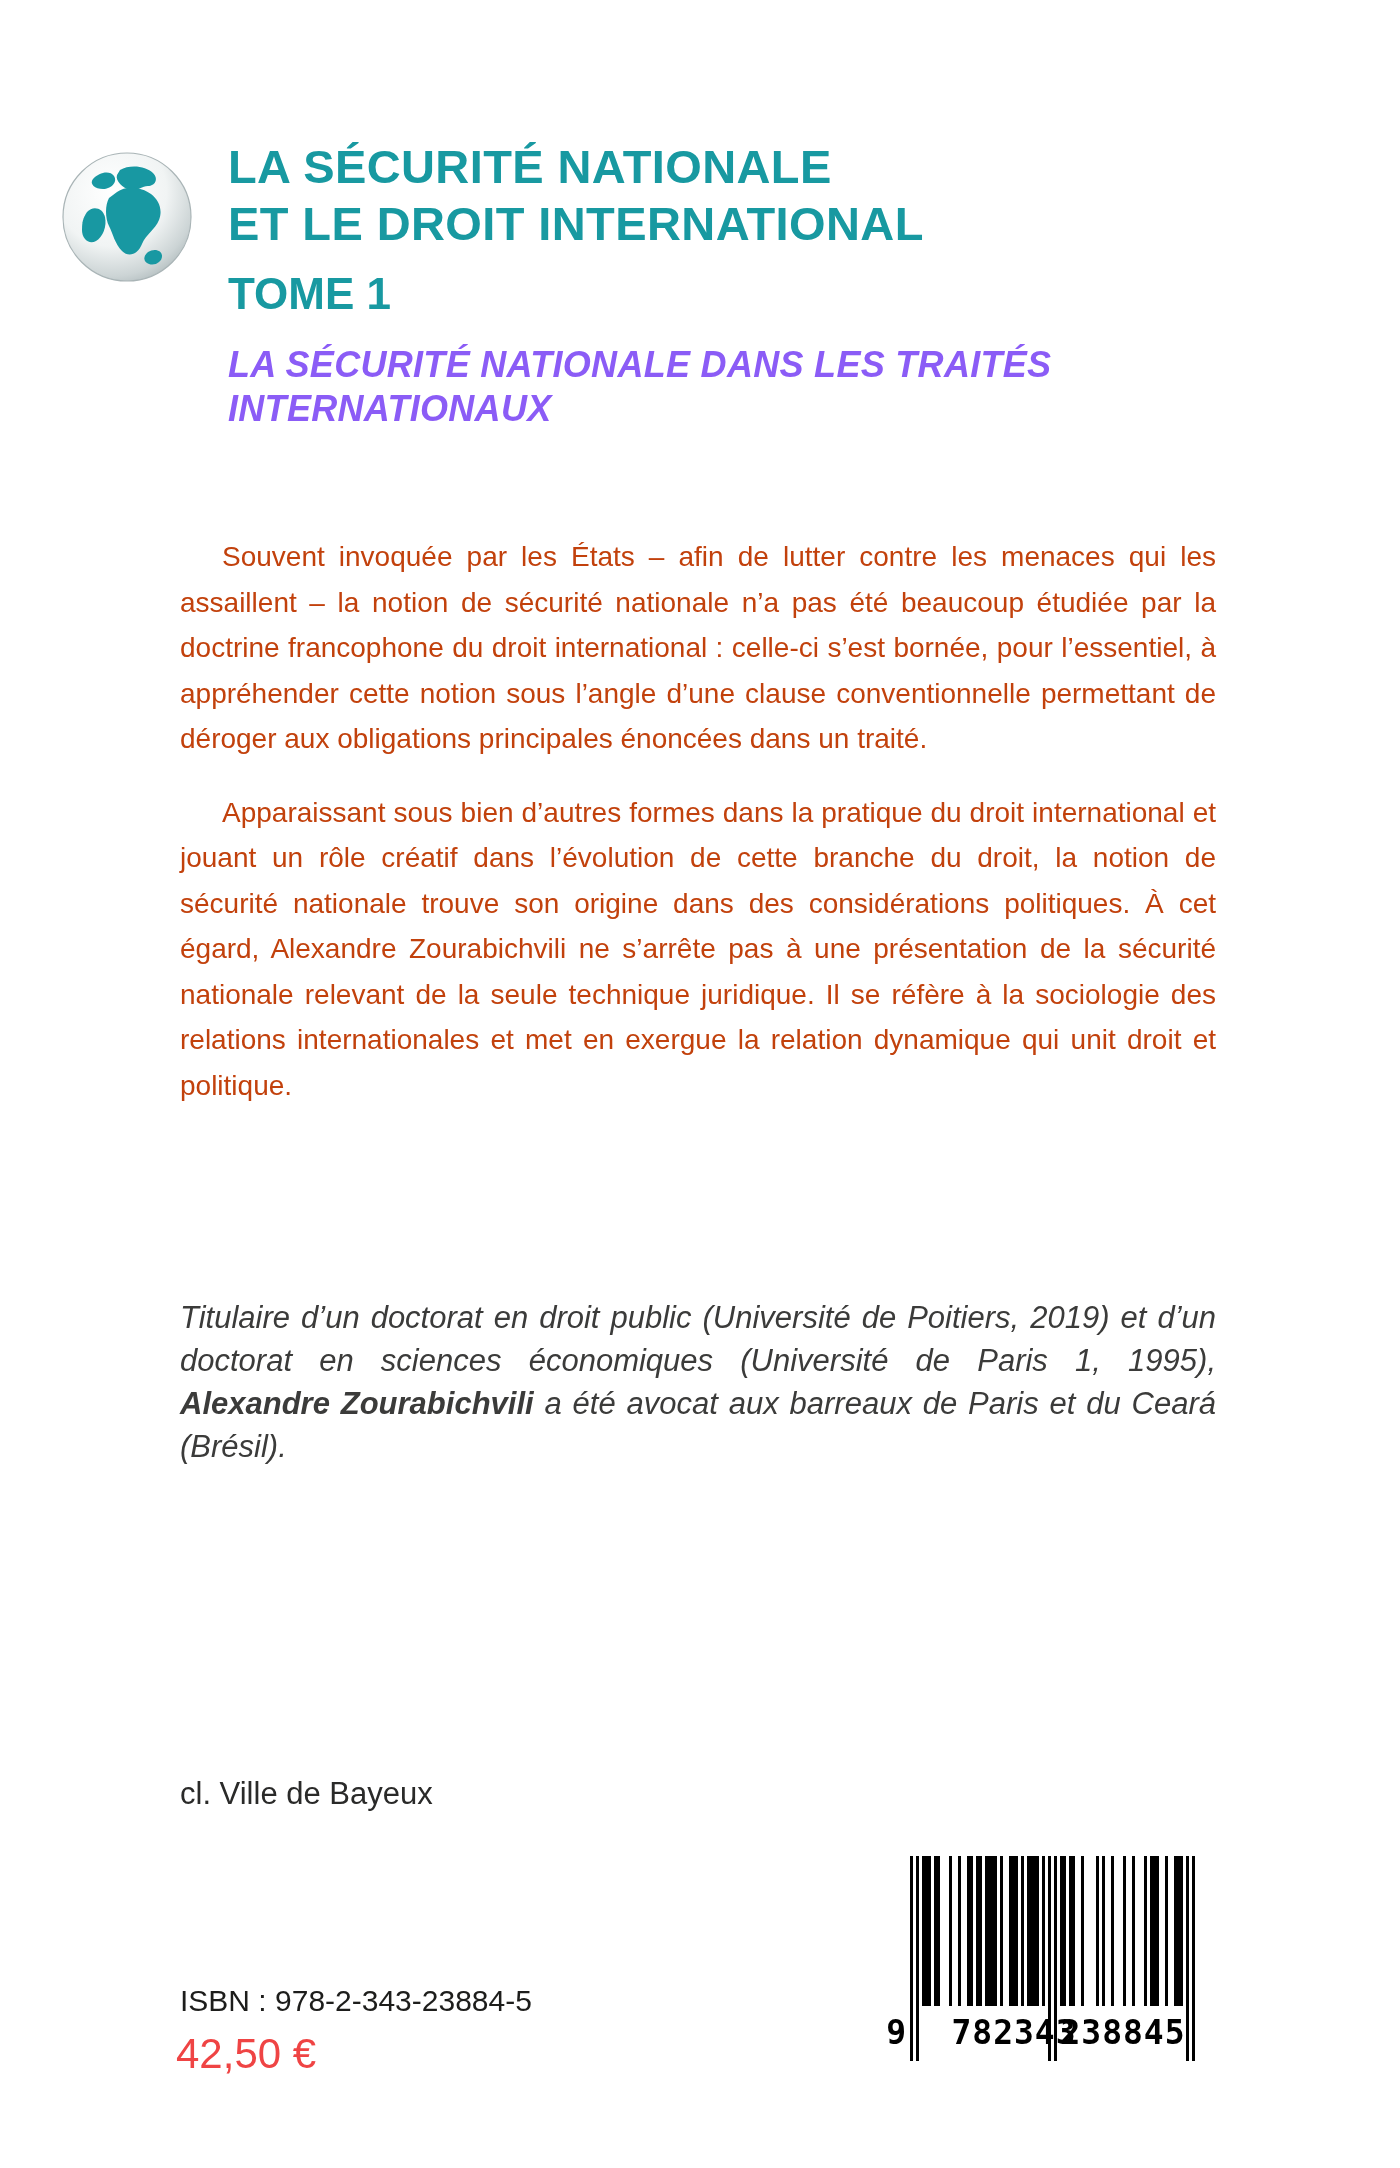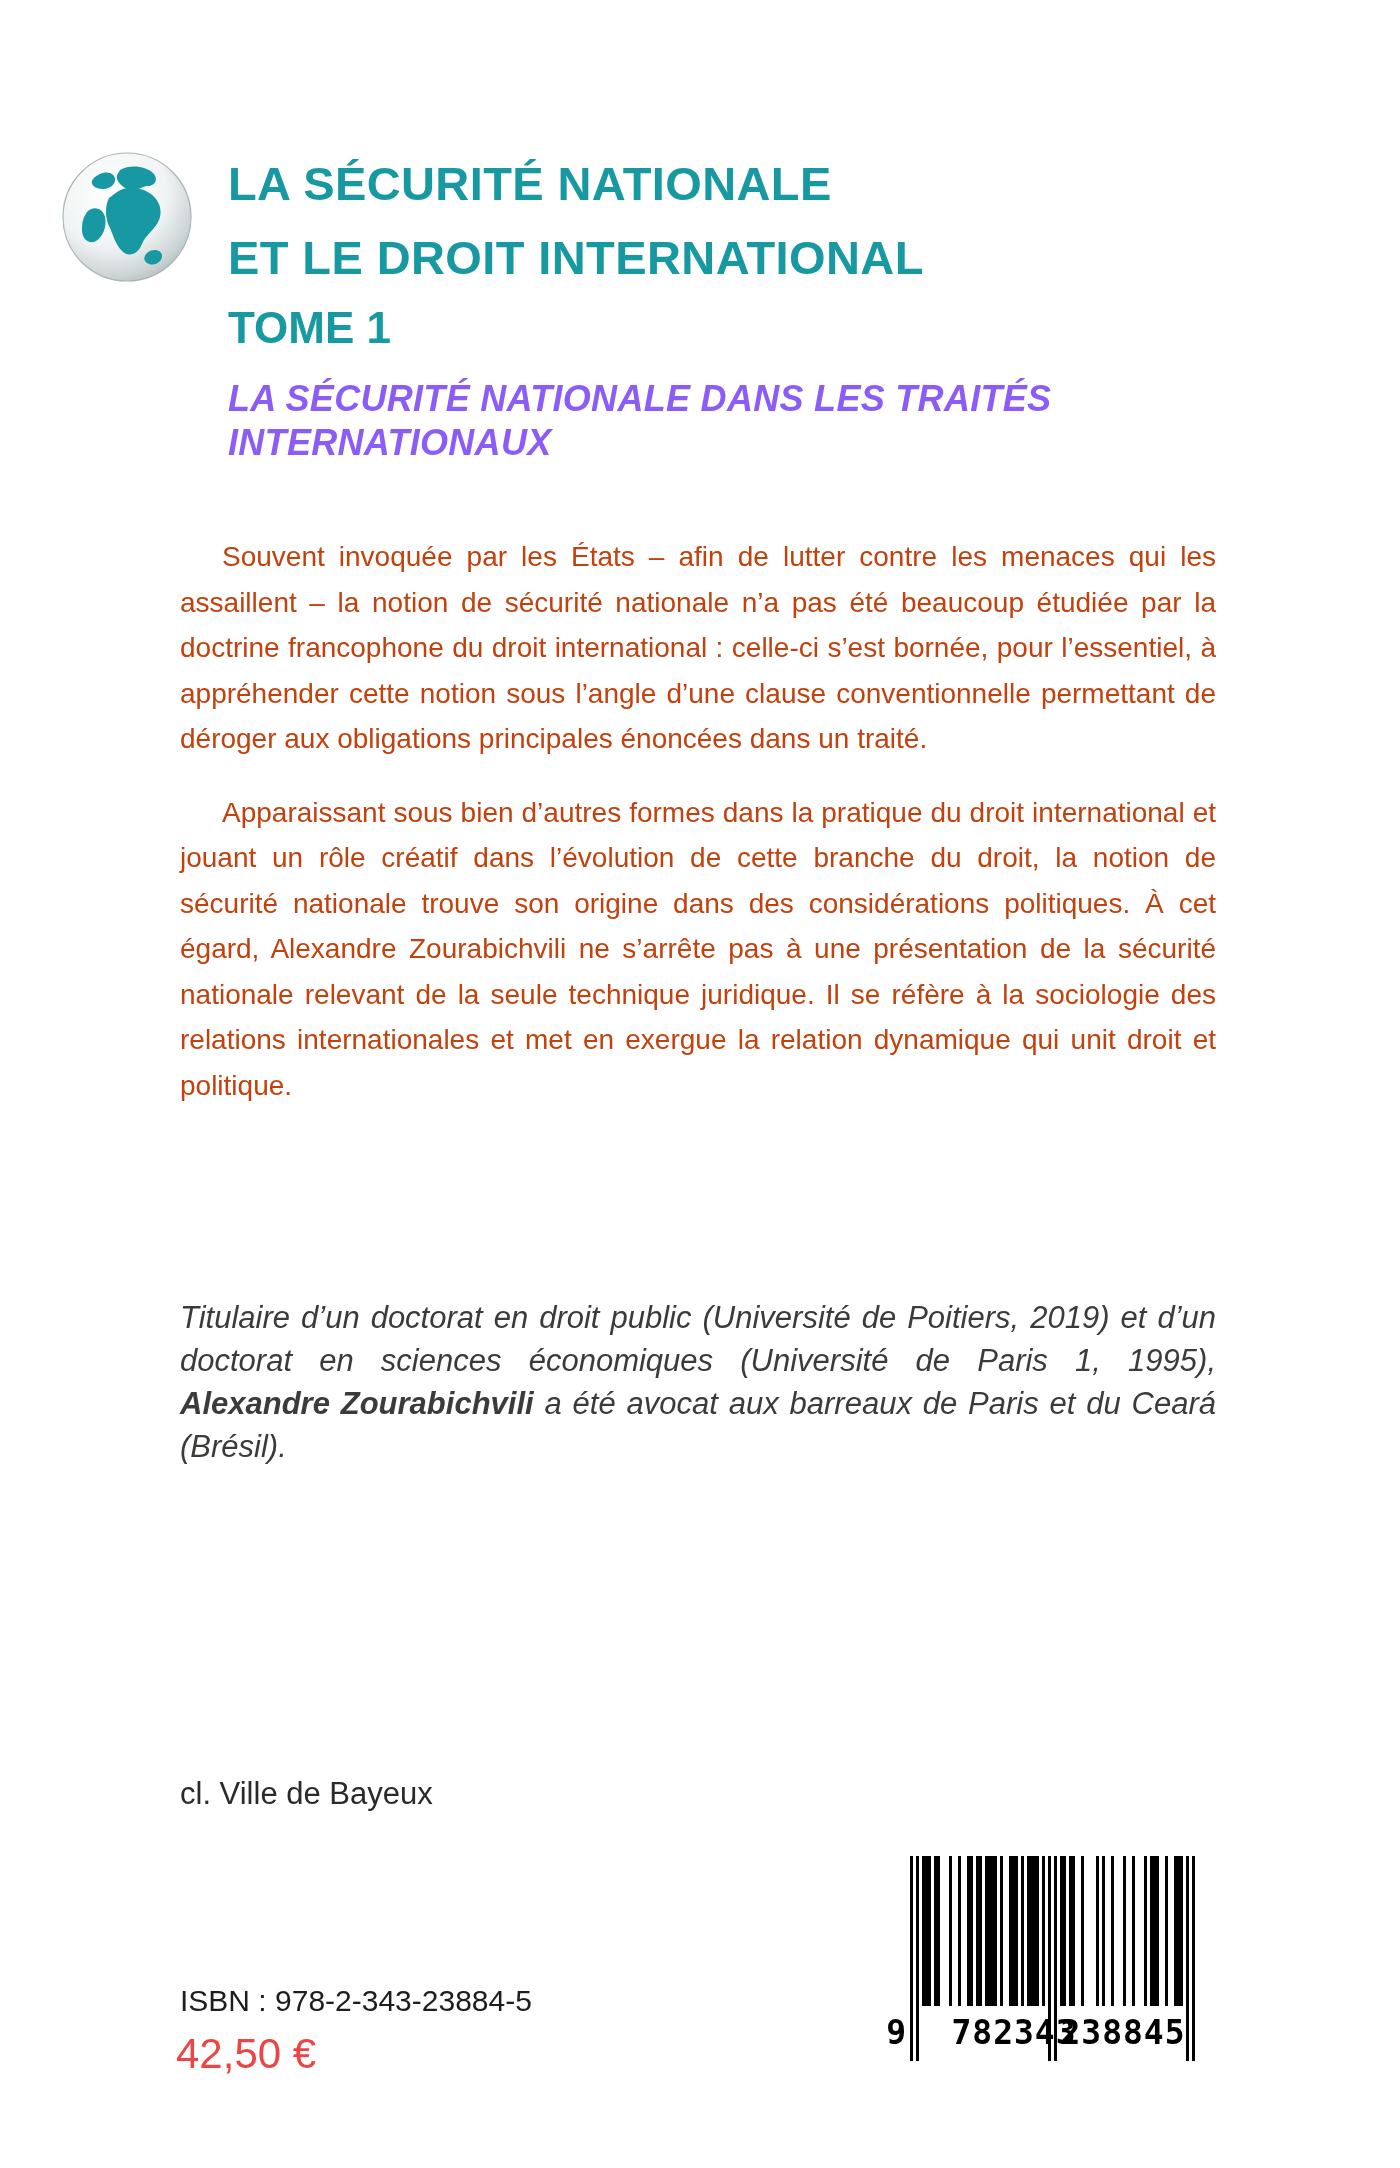--- a/index.html
+++ b/index.html
@@ -27,21 +27,20 @@
     top: 138px;
     width: 1120px;
   }
   .title-line {
     font-size: 47px;
     line-height: 57px;
     font-weight: 700;
     letter-spacing: 0.4px;
     color: #1899a1;
     text-transform: uppercase;
-    margin-top: 17px;
   }
   .tome {
     margin-top: 17px;
     font-size: 44px;
     line-height: 50px;
     font-weight: 700;
     color: #1899a1;
   }
   .subtitle {
     margin-top: 24px;

